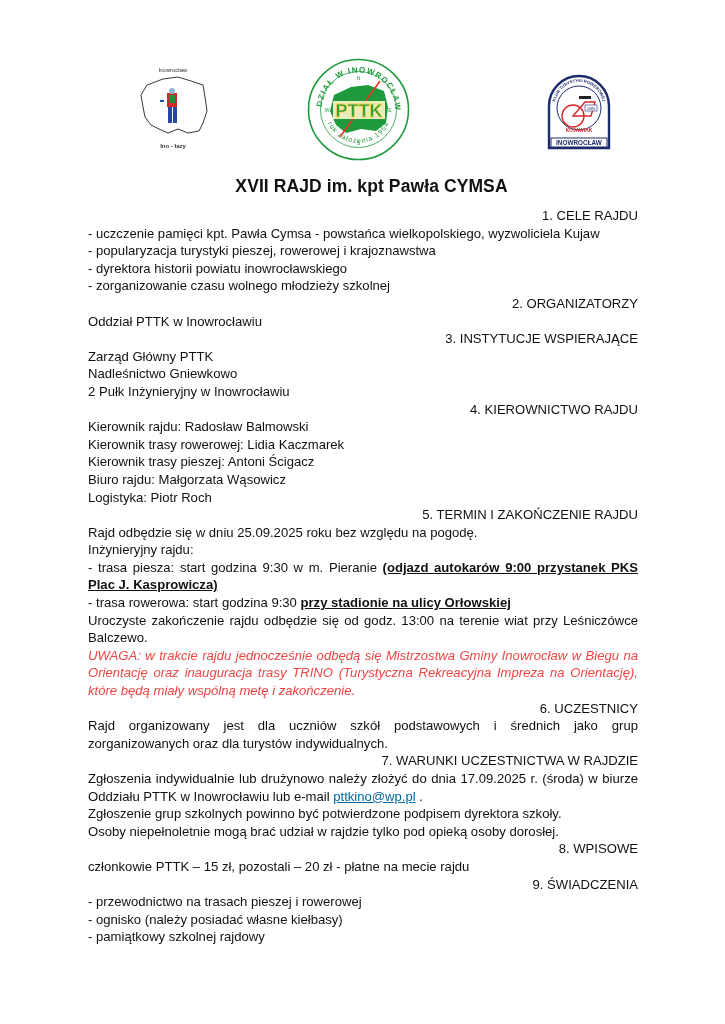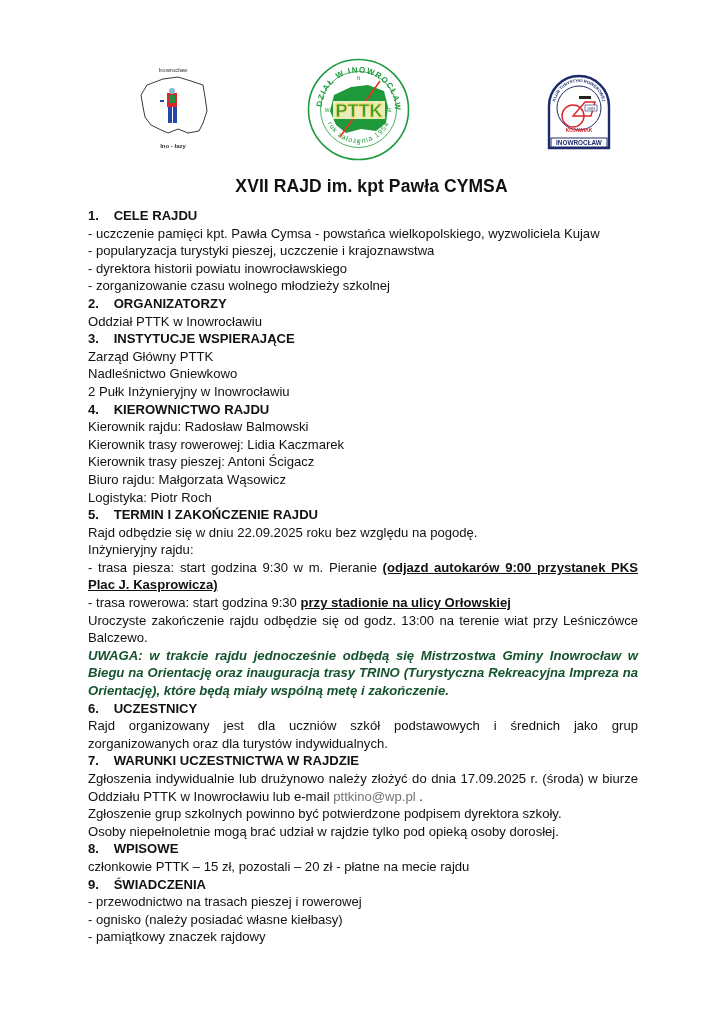--- a/index.html
+++ b/index.html
@@ -9,26 +9,26 @@
   .logos { position:absolute; top:55px; left:0; width:725px; height:110px; }
   .logo { position:absolute; }
   .logo-left { left:133px; top:8px; width:80px; height:90px; }
   .logo-center { left:306px; top:2px; width:105px; height:105px; }
   .logo-right { left:545px; top:17px; width:68px; height:78px; }
   .logo svg { width:100%; height:100%; display:block; }
   .title { position:absolute; top:176px; left:0; width:725px; text-align:center;
            font-weight:bold; font-size:17.5px; letter-spacing:0.1px;padding-left:9px; }
   .content { position:absolute; top:207px; left:88px; width:550px; font-size:13.1px; line-height:17.6px; }
   .content p { margin:0; }
-  .h { font-weight:bold; }
+  .h { font-weight:normal;text-align:right; }
   .h .num { display:inline-block; width:22px; }
   .just { text-align:justify; text-align-last:left; }
   .u { text-decoration:underline; font-weight:bold; }
-  .warn { color:#14532d; font-weight:bold; font-style:italic; text-align:justify; text-align-last:left; }
-  a.mail { color:#737373; }
+  .warn { color:#ef4444; font-weight:normal; font-style:italic; text-align:justify; text-align-last:left; }
+  a.mail { color:#0369a1; text-decoration:underline; }
 </style>
 </head>
 <body>
 
 <div class="page">
 
   <div class="logos">
 
     <div class="logo logo-left">
       <svg viewBox="0 0 80 90">
@@ -90,56 +90,56 @@
       </svg>
     </div>
   </div>
 
   <div class="title">XVII RAJD im. kpt Pawła CYMSA</div>
 
   <div class="content">
 
     <p class="h"><span class="num">1.</span> <span>CELE RAJDU</span></p>
     <p>- uczczenie pamięci kpt. Pawła Cymsa - powstańca wielkopolskiego, wyzwoliciela Kujaw</p>
-    <p>- popularyzacja turystyki pieszej, uczczenie i krajoznawstwa</p>
+    <p>- popularyzacja turystyki pieszej, rowerowej i krajoznawstwa</p>
     <p>- dyrektora historii powiatu inowrocławskiego</p>
     <p>- zorganizowanie czasu wolnego młodzieży szkolnej</p>
 
     <p class="h"><span class="num">2.</span> <span>ORGANIZATORZY</span></p>
     <p>Oddział PTTK w Inowrocławiu</p>
 
     <p class="h"><span class="num">3.</span> <span>INSTYTUCJE WSPIERAJĄCE</span></p>
     <p>Zarząd Główny PTTK</p>
     <p>Nadleśnictwo Gniewkowo</p>
     <p>2 Pułk Inżynieryjny w Inowrocławiu</p>
 
     <p class="h"><span class="num">4.</span> <span>KIEROWNICTWO RAJDU</span></p>
     <p>Kierownik rajdu: Radosław Balmowski</p>
     <p>Kierownik trasy rowerowej: Lidia Kaczmarek</p>
     <p>Kierownik trasy pieszej: Antoni Ścigacz</p>
     <p>Biuro rajdu: Małgorzata Wąsowicz</p>
     <p>Logistyka: Piotr Roch</p>
 
     <p class="h"><span class="num">5.</span> <span>TERMIN I ZAKOŃCZENIE RAJDU</span></p>
-    <p>Rajd odbędzie się w dniu 22.09.2025 roku bez względu na pogodę.</p>
+    <p>Rajd odbędzie się w dniu 25.09.2025 roku bez względu na pogodę.</p>
     <p>Inżynieryjny rajdu:</p>
     <p class="just"><span>- trasa piesza: start godzina 9:30 w m. Pieranie </span><span class="u">(odjazd autokarów 9:00 przystanek PKS Plac J. Kasprowicza)</span></p>
     <p><span>-  trasa rowerowa: start godzina 9:30 </span><span class="u">przy stadionie na ulicy Orłowskiej </span></p>
     <p class="just">Uroczyste zakończenie rajdu odbędzie się od godz. 13:00 na terenie wiat przy Leśniczówce Balczewo.</p>
     <p class="warn">UWAGA: w trakcie rajdu jednocześnie odbędą się Mistrzostwa Gminy Inowrocław w Biegu na Orientację oraz inauguracja trasy TRINO (Turystyczna Rekreacyjna Impreza na Orientację), które będą miały wspólną metę i zakończenie.</p>
 
     <p class="h"><span class="num">6.</span> <span>UCZESTNICY</span></p>
     <p class="just">Rajd organizowany jest dla uczniów szkół podstawowych i średnich jako grup zorganizowanych oraz dla turystów indywidualnych.</p>
 
     <p class="h"><span class="num">7.</span> <span>WARUNKI UCZESTNICTWA W RAJDZIE</span></p>
     <p class="just"><span>Zgłoszenia indywidualnie lub drużynowo należy złożyć do dnia 17.09.2025 r. (środa) w biurze Oddziału PTTK w Inowrocławiu lub e-mail  </span><a class="mail">pttkino@wp.pl</a><span> .</span></p>
     <p>Zgłoszenie grup szkolnych powinno być potwierdzone podpisem  dyrektora szkoły.</p>
     <p>Osoby niepełnoletnie mogą brać udział w rajdzie tylko pod opieką osoby dorosłej.</p>
 
     <p class="h"><span class="num">8.</span> <span>WPISOWE</span></p>
     <p>członkowie PTTK – 15 zł, pozostali – 20 zł - płatne na mecie rajdu</p>
 
     <p class="h"><span class="num">9.</span> <span>ŚWIADCZENIA</span></p>
     <p>- przewodnictwo na trasach pieszej i rowerowej</p>
     <p>- ognisko (należy posiadać własne kiełbasy)</p>
-    <p>- pamiątkowy znaczek rajdowy</p>
+    <p>- pamiątkowy szkolnej rajdowy</p>
   </div>
 </div>
 
 </body></html>

